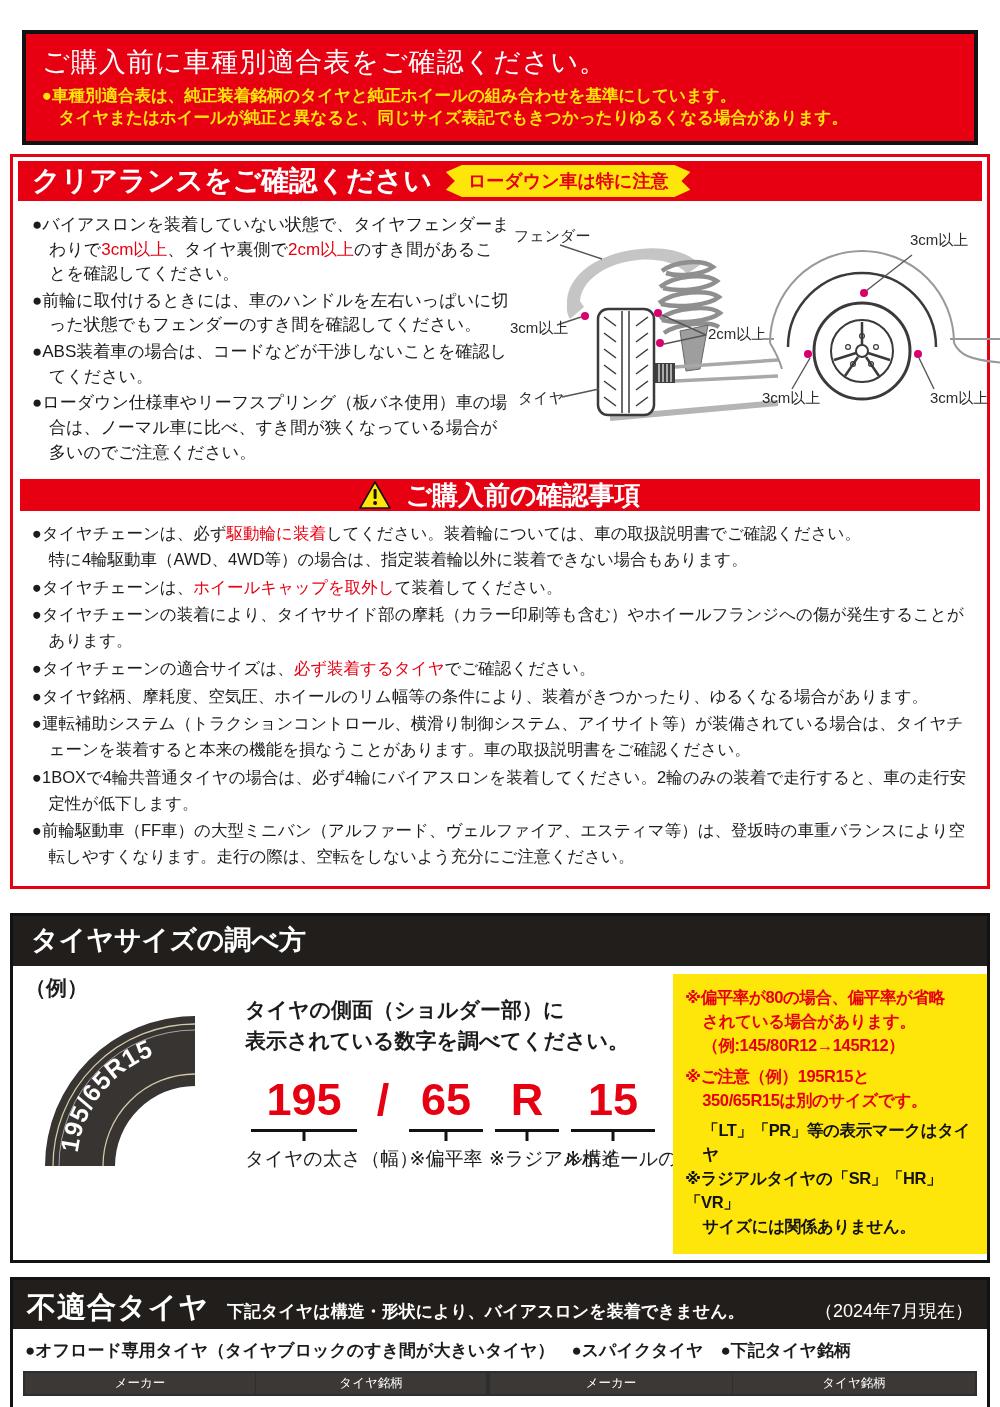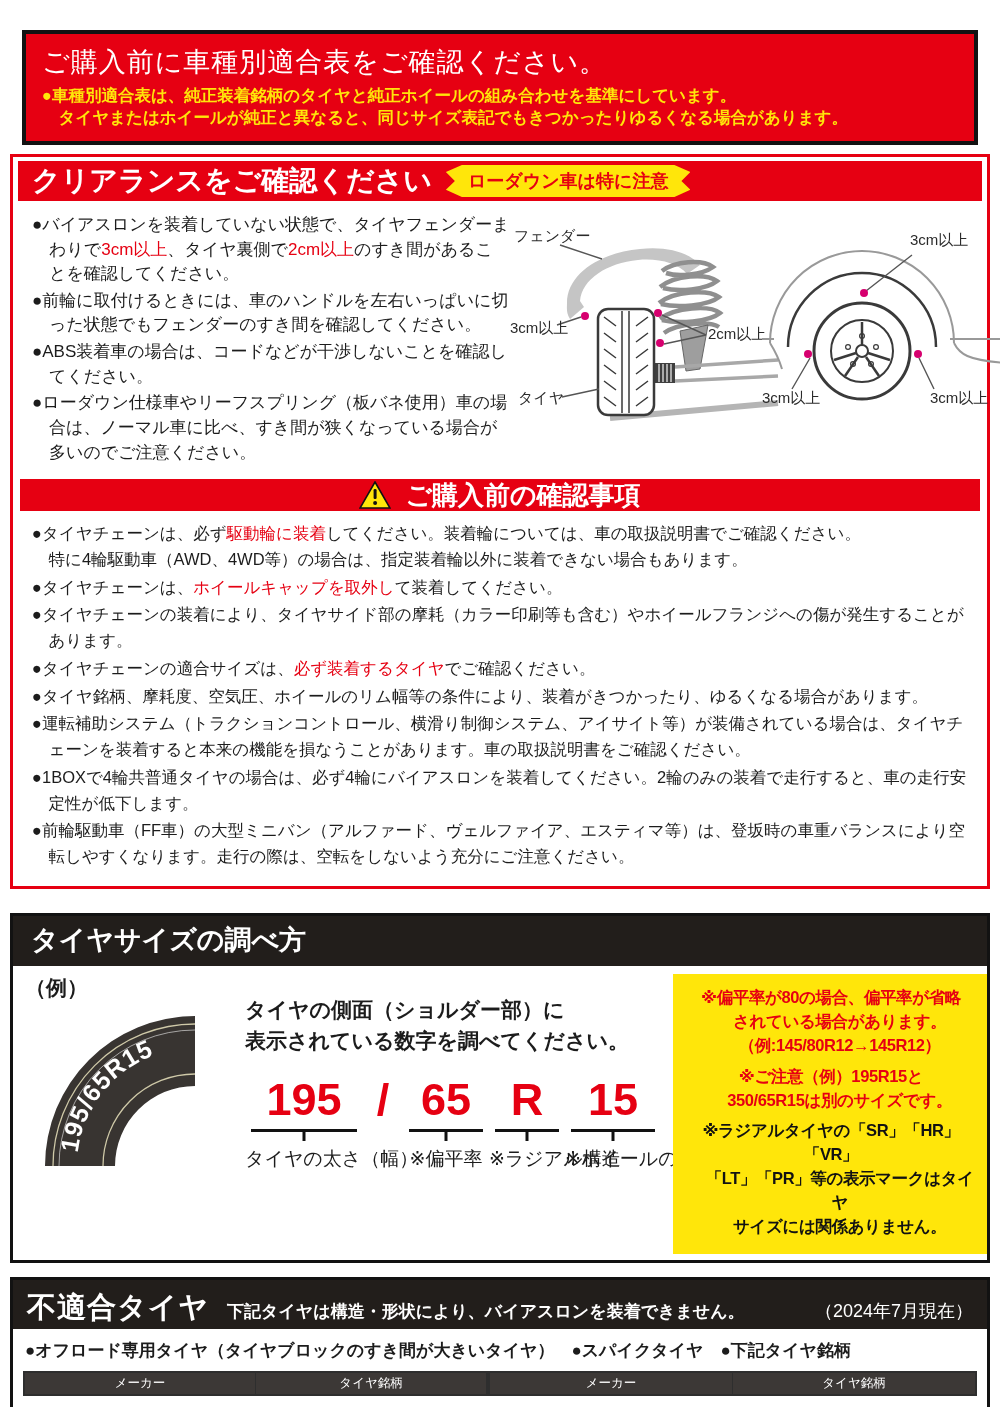--- a/index.html
+++ b/index.html
@@ -42,21 +42,21 @@
   .numcol:nth-child(1){width:118px;}
   .numcol:nth-child(2){width:40px;}
   .numcol:nth-child(3){width:86px;}
   .numcol:nth-child(4){width:76px;}
   .numcol:nth-child(5){width:96px;}
   .num{font-size:45px;font-weight:bold;color:#e60012;line-height:1;}
   .bracket{margin:7px 6px 0;border-top:3px solid #121212;height:9px;position:relative;}
   .bracket::after{content:"";position:absolute;left:50%;top:0;width:3px;height:9px;background:#121212;transform:translateX(-50%);}
   .nlabel{font-size:19px;margin-top:5px;white-space:nowrap;}
   .s3-notes{width:314px;flex:none;background:#ffe60a;padding:12px 10px 8px 12px;box-sizing:border-box;font-size:16.5px;font-weight:bold;line-height:1.45;letter-spacing:-0.4px;}
-  .note-item{margin-bottom:7px;text-align:center;}
+  .note-item{margin-bottom:7px;}
   .note-item.red{color:#e60012;}
   .note-item.black{color:#121212;}
   .n-line.cont{padding-left:1.05em;}
 
   
   .s4{margin:14px 10px 0;border:3px solid #121212;box-sizing:border-box;}
   .s4-bar{background:#221e1b;color:#fff;display:flex;align-items:baseline;gap:18px;padding:8px 14px 1px;}
   .s4-title{font-size:29px;font-weight:bold;letter-spacing:1px;}
   .s4-sub{font-size:17px;font-weight:bold;}
   .s4-date{margin-left:auto;font-size:18px;}
@@ -250,22 +250,22 @@
           <div class="note-item red">
             <div class="n-line">※偏平率が80の場合、偏平率が省略</div>
             <div class="n-line cont">されている場合があります。</div>
             <div class="n-line cont">（例:145/80R12→145R12）</div>
           </div>
           <div class="note-item red">
             <div class="n-line">※ご注意（例）195R15と</div>
             <div class="n-line cont">350/65R15は別のサイズです。</div>
           </div>
           <div class="note-item black">
+            <div class="n-line cont">「LT」「PR」等の表示マークはタイヤ</div>
             <div class="n-line">※ラジアルタイヤの「SR」「HR」「VR」</div>
-            <div class="n-line cont">「LT」「PR」等の表示マークはタイヤ</div>
             <div class="n-line cont">サイズには関係ありません。</div>
           </div>
         </div>
     </div>
   </section>
 
   <section class="s4">
     <div class="s4-bar">
       <span class="s4-title">不適合タイヤ</span>
       <span class="s4-sub">下記タイヤは構造・形状により、バイアスロンを装着できません。</span>

